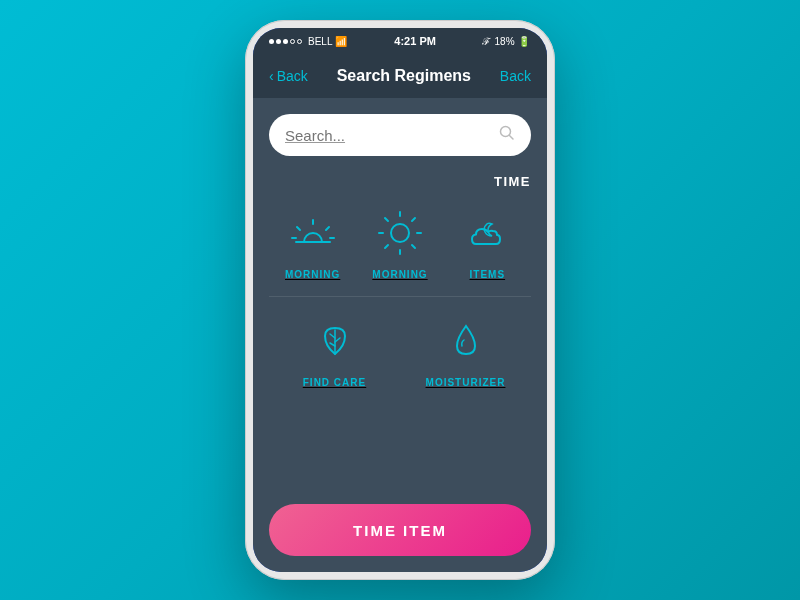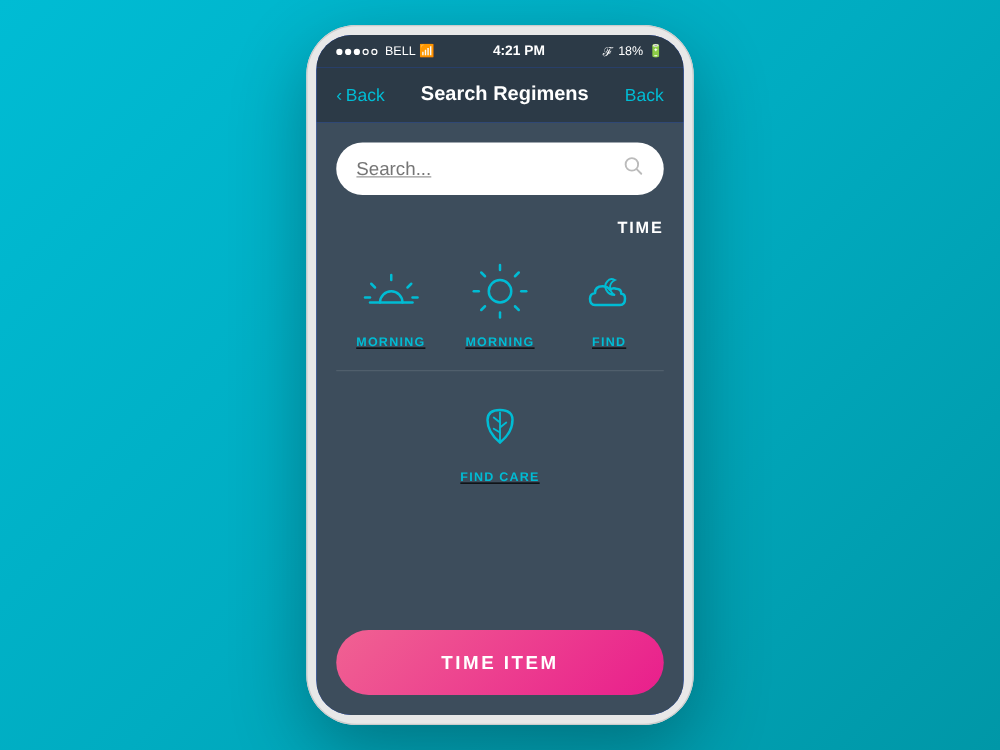--- a/index.html
+++ b/index.html
@@ -313,21 +313,21 @@
 
         <div class="icon-item">
           <div class="icon-circle">
             <svg class="icon" viewBox="0 0 50 50" fill="none" xmlns="http://www.w3.org/2000/svg">
 
               <path d="M14 36 Q10 36 10 31 Q10 27 14 26.5 Q14 21 20 21 Q24 21 26 24 Q28 22 31 23 Q35 23 35 27 Q38 27 38 31 Q38 36 34 36 Z" stroke="#00bcd4" stroke-width="2" fill="none" stroke-linejoin="round"></path>
 
               <path d="M30 16 Q26 18 26 22 Q26 26 30 28 Q25 28 23 24 Q21 20 24 17 Q26 14 30 16 Z" stroke="#00bcd4" stroke-width="1.5" fill="none"></path>
             </svg>
           </div>
-          <div class="icon-label">FIND</div>
+          <div class="icon-label">ITEMS</div>
         </div>
 
       </div>
 
       <div class="divider"></div>
 
       <div class="icon-row">
 
 
         <div class="icon-item">
@@ -338,20 +338,31 @@
 
               <line x1="25" y1="38" x2="25" y2="14" stroke="#00bcd4" stroke-width="1.5" stroke-linecap="round"></line>
               <line x1="25" y1="22" x2="20" y2="18" stroke="#00bcd4" stroke-width="1.5" stroke-linecap="round"></line>
               <line x1="25" y1="26" x2="30" y2="22" stroke="#00bcd4" stroke-width="1.5" stroke-linecap="round"></line>
               <line x1="25" y1="30" x2="20" y2="27" stroke="#00bcd4" stroke-width="1.5" stroke-linecap="round"></line>
             </svg>
           </div>
           <div class="icon-label">FIND CARE</div>
         </div>
 
+        <div class="icon-item">
+          <div class="icon-circle">
+            <svg class="icon" viewBox="0 0 50 50" fill="none" xmlns="http://www.w3.org/2000/svg">
+
+              <path d="M25 10 Q34 22 34 30 Q34 38 25 38 Q16 38 16 30 Q16 22 25 10 Z" stroke="#00bcd4" stroke-width="2" fill="none"></path>
+
+              <path d="M21 30 Q20 26 23 24" stroke="#00bcd4" stroke-width="1.5" stroke-linecap="round"></path>
+            </svg>
+          </div>
+          <div class="icon-label">MOISTURIZER</div>
+        </div>
 
       </div>
 
       <button class="find-btn">TIME ITEM</button>
 
     </div>
   </div>
 </div>
 
 </body></html>

